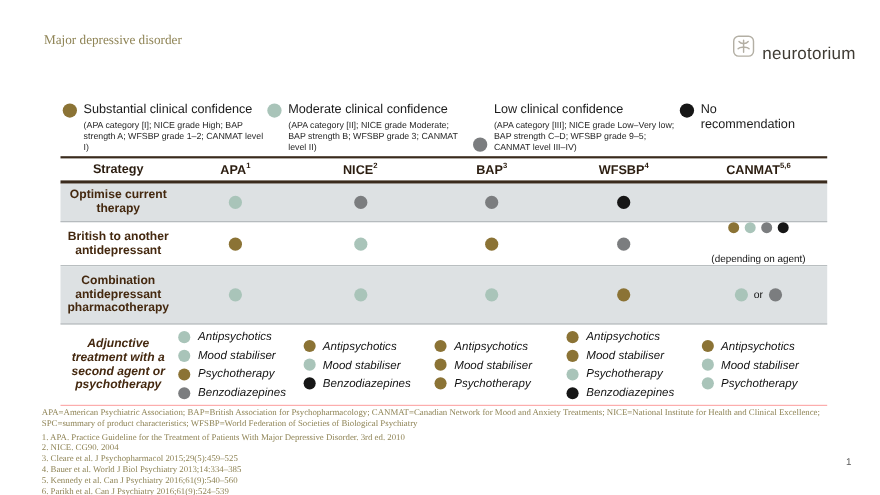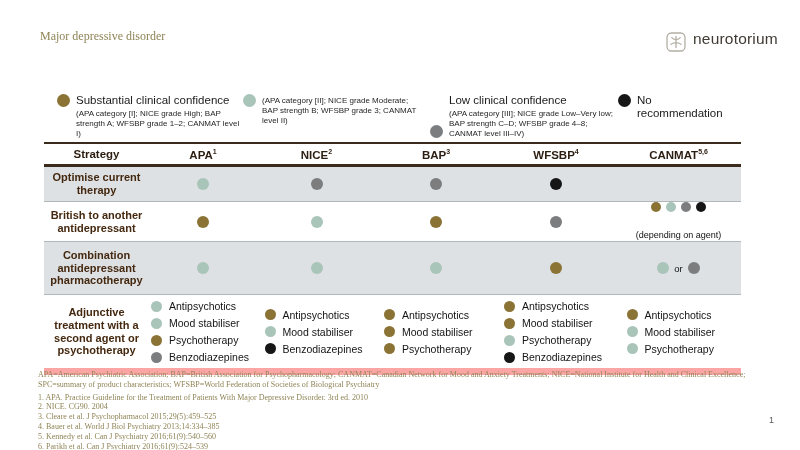--- a/index.html
+++ b/index.html
@@ -3,44 +3,44 @@
 <meta charset="utf-8">
 <style>
   html,body{margin:0;padding:0;background:#ffffff;}
   .slide{position:relative;width:800px;height:450px;background:#ffffff;overflow:hidden;
          font-family:"Liberation Sans",sans-serif;}
   .eyebrow{position:absolute;left:40px;top:29px;font-family:"Liberation Serif",serif;
            font-size:12px;color:#8f8456;}
   .page-title{position:absolute;left:38px;top:44px;font-size:20px;font-weight:bold;
               color:#3a2414;letter-spacing:.2px;}
   
-  .logo{position:absolute;left:664px;top:30px;display:flex;align-items:flex-start;gap:5px;}
+  .logo{position:absolute;left:664px;top:30px;display:flex;align-items:flex-end;gap:5px;}
   .logo-text{font-size:15.5px;color:#3f3b33;font-weight:500;letter-spacing:.2px;}
   
   .legend{position:absolute;top:94px;left:0;width:648px;height:48px;}
   .legend-item{position:absolute;display:flex;gap:6px;align-items:flex-start;}
   .legend-dot{width:13px;height:13px;border-radius:50%;flex:none;margin-top:0;}
   .legend-label{font-size:11.5px;color:#1b1b1b;line-height:1.15;}
   .legend-detail{font-size:8px;color:#262626;line-height:1.22;max-width:164px;margin-top:2px;}
   
   :root{--c-substantial:#8b7335;--c-moderate:#a9c4b9;--c-low:#7b7d7f;--c-none:#161616;}
   .dot,.legend-dot{display:inline-block;border-radius:50%;}
   .substantial{background:var(--c-substantial);}
   .moderate{background:var(--c-moderate);}
   .low{background:var(--c-low);}
   .none{background:var(--c-none);}
   
-  .rec-table{position:absolute;left:44px;top:142px;width:697px;}
+  .rec-table{position:absolute;left:55px;top:142px;width:697px;}
   .thead,.trow{display:grid;grid-template-columns:105px 108px 119px 120px 120px 125px;}
   .thead{height:20px;align-items:center;border-top:2px solid #3a2b1d;border-bottom:3px solid #3a2b1d;}
   .th{font-size:11.5px;font-weight:bold;color:#2b1d10;text-align:center;}
   .th sup{font-size:7px;}
   .trow{border-bottom:1px solid #b2b7ba;}
   .trow.shaded{background:#dde1e3;}
-  .trow.last{border-bottom:7px solid #fca5a5;}
+  .trow.last{border-bottom:1px solid #fca5a5;font-style:italic;}
   .tbody .trow:nth-child(1){height:34px;}
   .tbody .trow:nth-child(2){height:39px;}
   .tbody .trow:nth-child(3){height:52px;}
   .tbody .trow:nth-child(4){height:73px;}
   .tcell{display:flex;align-items:center;justify-content:center;}
   .strategy-cell{font-size:11px;font-weight:bold;color:#44280f;text-align:center;
                  line-height:1.15;padding:3px 2px;}
   .dot{width:12px;height:12px;}
   .cluster-wrap{display:flex;flex-direction:column;align-items:center;gap:19px;}
   .cluster{display:flex;gap:5px;}
@@ -80,28 +80,29 @@
       <div class="legend-item" style="left: 57px;">
         <span class="legend-dot substantial"></span>
         <div>
           <div class="legend-label">Substantial clinical confidence</div>
           <div class="legend-detail">(APA category [I]; NICE grade High; BAP strength A; WFSBP grade 1–2; CANMAT level I)</div>
         </div>
       </div>
       <div class="legend-item" style="left: 243px;">
         <span class="legend-dot moderate"></span>
         <div>
+          <div class="legend-label">Moderate clinical confidence</div>
           <div class="legend-detail">(APA category [II]; NICE grade Moderate; BAP strength B; WFSBP grade 3; CANMAT level II)</div>
         </div>
       </div>
       <div class="legend-item" style="left: 430px; align-items: flex-end;">
         <span class="legend-dot low"></span>
         <div>
           <div class="legend-label">Low clinical confidence</div>
-          <div class="legend-detail">(APA category [III]; NICE grade Low–Very low; BAP strength C–D; WFSBP grade 4–8; CANMAT level III–IV)</div>
+          <div class="legend-detail">(APA category [III]; NICE grade Low–Very low; BAP strength C–D; WFSBP grade 9–5; CANMAT level III–IV)</div>
         </div>
       </div>
       <div class="legend-item" style="left: 618px;">
         <span class="legend-dot none"></span>
         <div>
           <div class="legend-label">No recommendation</div>
         </div>
       </div>
     </div>
 

